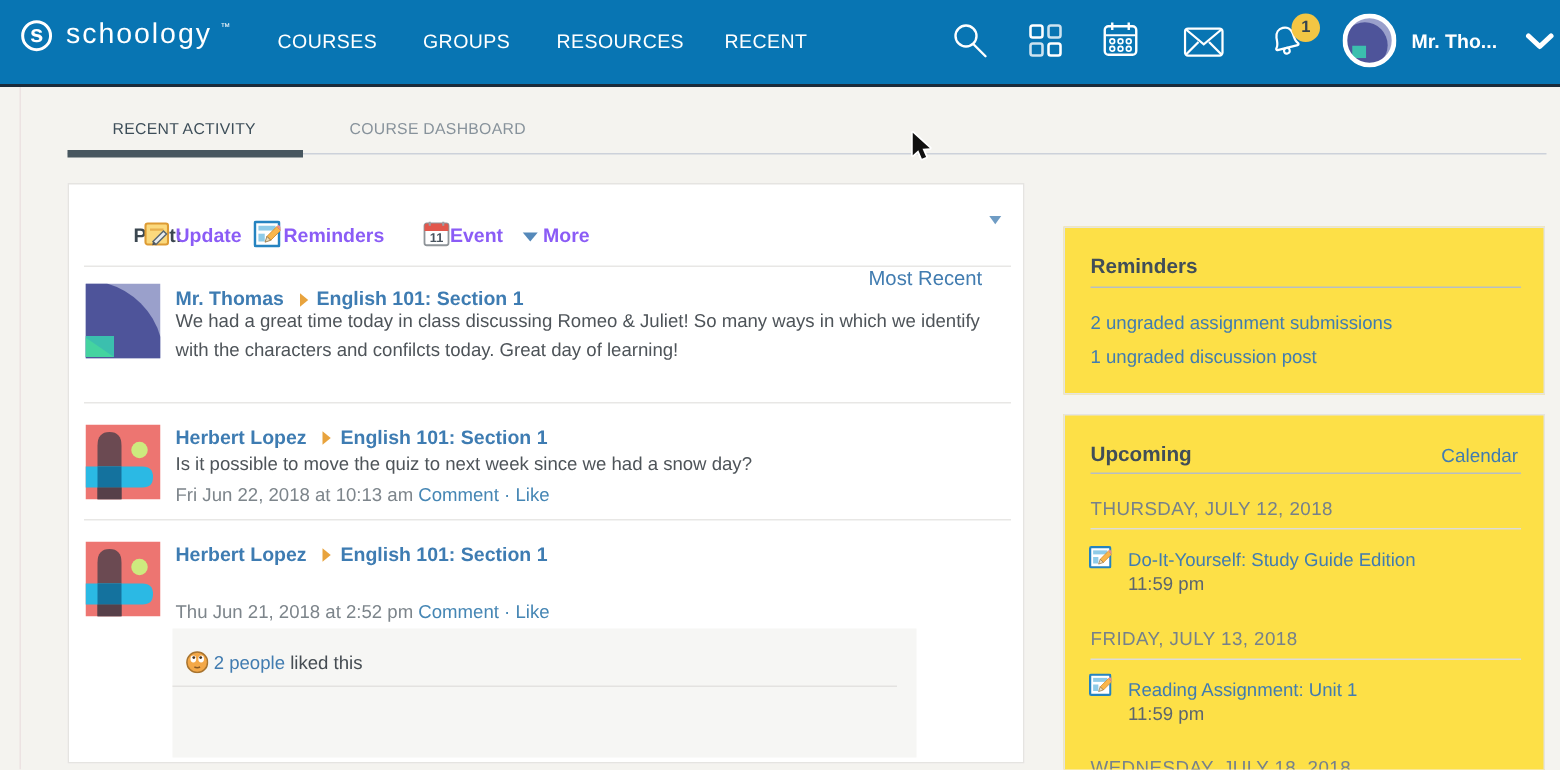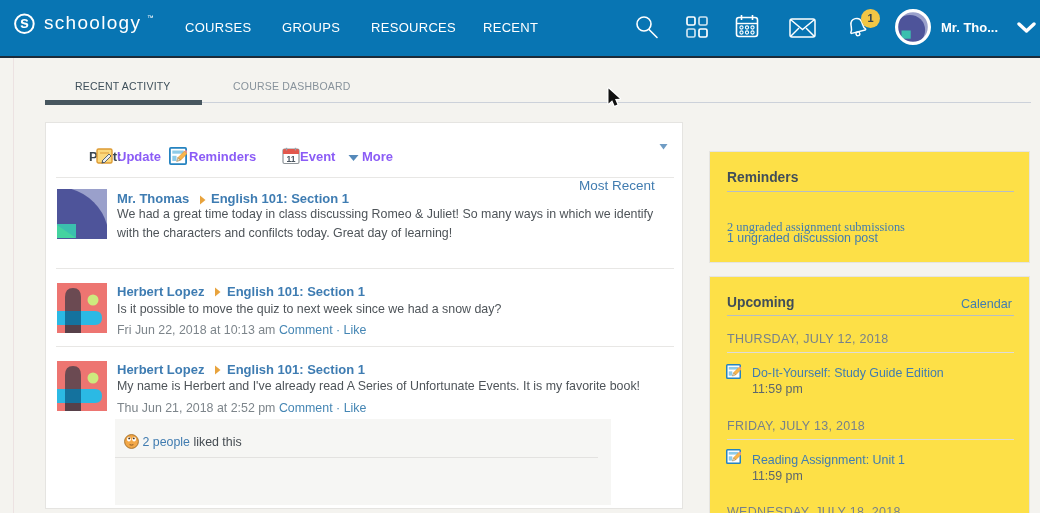--- a/index.html
+++ b/index.html
@@ -224,21 +224,20 @@
     <path d="M8 50 L8 14 Q8 5 16 5 Q24 5 24 14 L24 50 Z" fill="#6b4a52"></path>
     <path d="M0 28 L38 28 Q45 28 45 35 Q45 42 38 42 L0 42 Z" fill="#2bb9e4"></path>
     <rect x="8" y="28" width="16" height="14" fill="#14729e"></rect>
     <rect x="8" y="42" width="16" height="8" fill="#574049"></rect>
   </svg>
   <span class="pname" style="left:71px; top:239px;">Herbert Lopez</span>
   <svg class="abs" style="left:168px; top:242px;" width="7" height="10" viewBox="0 0 7 10">
       <polygon points="1,0.5 6.5,5 1,9.5" fill="#e8a33d"></polygon>
     </svg>
   <span class="pname" style="left:181px; top:239px;">English 101: Section 1</span>
-  <div class="pbody" style="top:254px;">My name is Herbert and I've already read A Series of Unfortunate Events. It is my favorite book!</div>
   <div class="pdate" style="top:278px;">Thu Jun 21, 2018 at 2:52 pm <span class="cl">Comment</span> <span class="cl">· Like</span></div>
 
   <div id="likedbox">
     <div id="likedrow">
       <svg style="vertical-align:-3px;" width="15" height="15" viewBox="0 0 15 15">
         <circle cx="7.5" cy="7.5" r="6.9" fill="#f3a848" stroke="#a8742f" stroke-width="1"></circle>
         <ellipse cx="4.9" cy="5.3" rx="1.9" ry="2.3" fill="#fff"></ellipse>
         <ellipse cx="10.1" cy="5.3" rx="1.9" ry="2.3" fill="#fff"></ellipse>
         <circle cx="5.2" cy="4.4" r="0.95" fill="#46331e"></circle>
         <circle cx="9.8" cy="4.4" r="0.95" fill="#46331e"></circle>
@@ -246,21 +245,21 @@
       </svg>
       <span class="bluelink">2 people</span> liked this
     </div>
     <div id="likeddiv"></div>
   </div>
 </div>
 
 <div class="card" id="reminders">
   <span class="cardtitle" style="top:18px;">Reminders</span>
   <div class="cardrule" style="top:39px;"></div>
-  <span class="sblink" style="top:68px;font-family:Liberation Serif, serif;">2 ungraded assignment submissions</span>
+  <span class="sblink" style="top:56px;">2 ungraded assignment submissions</span>
   <span class="sblink" style="top:79px;">1 ungraded discussion post</span>
 </div>
 
 <div class="card" id="upcoming">
   <span class="cardtitle" style="top:18px;">Upcoming</span>
   <span class="sblink" style="left:auto; right:17px; top:20px; font-size:12.6px;">Calendar</span>
   <div class="cardrule" style="top:38px;"></div>
   <span class="dayhdr" style="top:55px;">THURSDAY, JULY 12, 2018</span>
   <div class="dayrule" style="top:75px;"></div>
   <svg class="evicon" style="top:87px;" width="15" height="15" viewBox="0 0 18 18">

